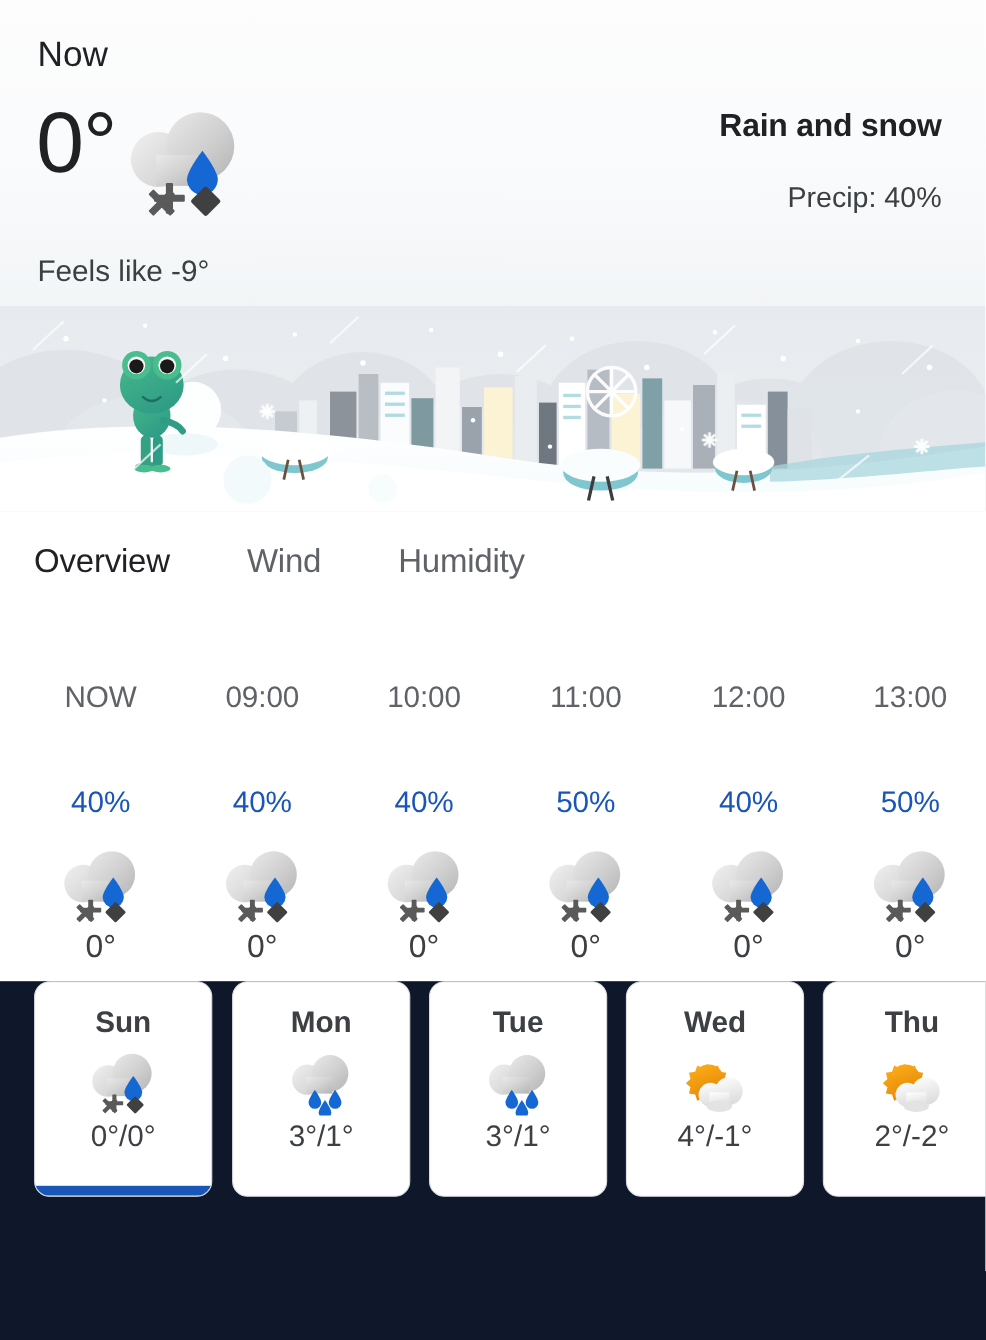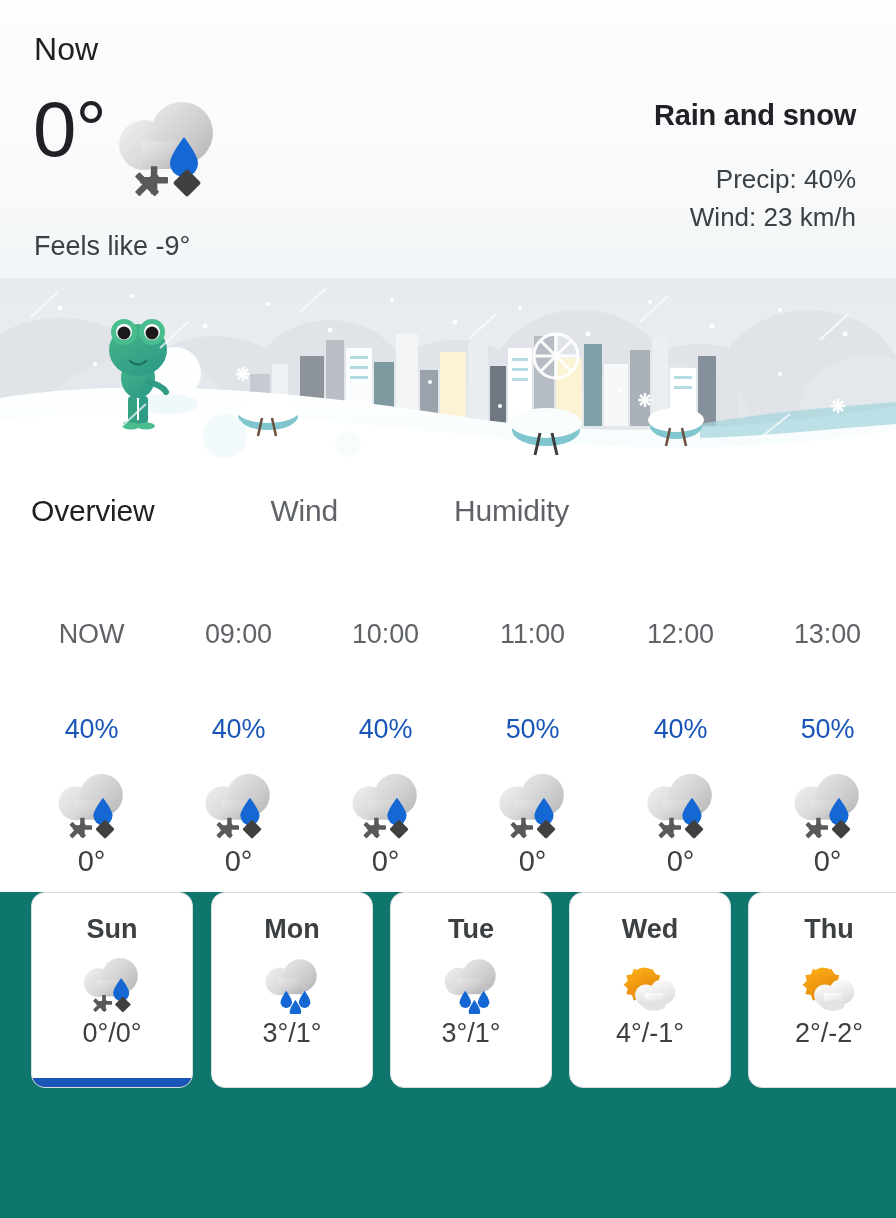--- a/index.html
+++ b/index.html
@@ -93,21 +93,20 @@
     width: 896px;
     height: 112px;
     background: #ffffff;
   }
   .tabs {
     display: flex;
     align-items: center;
     height: 92px;
     padding-left: 31px;
     box-sizing: border-box;
-    gap: 46px;
   }
   .tab {
     font-size: 30px;
     color: #5f6368;
     white-space: nowrap;
     margin-right: 70px;
     letter-spacing: -0.2px;
   }
   .tab.active {
     color: #202124;
@@ -169,21 +168,21 @@
     color: #3c4043;
     margin-top: 2px;
     font-weight: 400;
   }
 
   
   .daily {
     position: relative;
     width: 896px;
     height: 326px;
-    background: #0f766e;
+    background: #0f172a;
   }
   .day-card {
     position: absolute;
     top: 999px;
     width: 162px;
     height: 196px;
     border: 1px solid #dadce0;
     border-radius: 14px;
     background: #ffffff;
     box-sizing: border-box;
@@ -249,21 +248,20 @@
         <rect x="63" y="72" width="20" height="20" rx="2" fill="#404040" transform="rotate(45 73 82)"></rect>
       </svg>
     </span>
   </div>
 
   <div class="feels-like">Feels like -9°</div>
 
   <div class="cond-block">
     <div class="cond-title">Rain and snow</div>
     <div class="cond-row">Precip: 40%</div>
-    <div class="cond-row">Wind: 23 km/h</div>
   </div>
 
   <div class="scene">
     <svg width="896" height="187" viewBox="0 0 896 187">
       <defs>
         <linearGradient id="skyG" x1="0" y1="0" x2="0" y2="1">
           <stop offset="0%" stop-color="#e7eaee"></stop>
           <stop offset="100%" stop-color="#eef1f3"></stop>
         </linearGradient>
         <linearGradient id="frogG" x1="0" y1="0" x2="0.6" y2="1">

